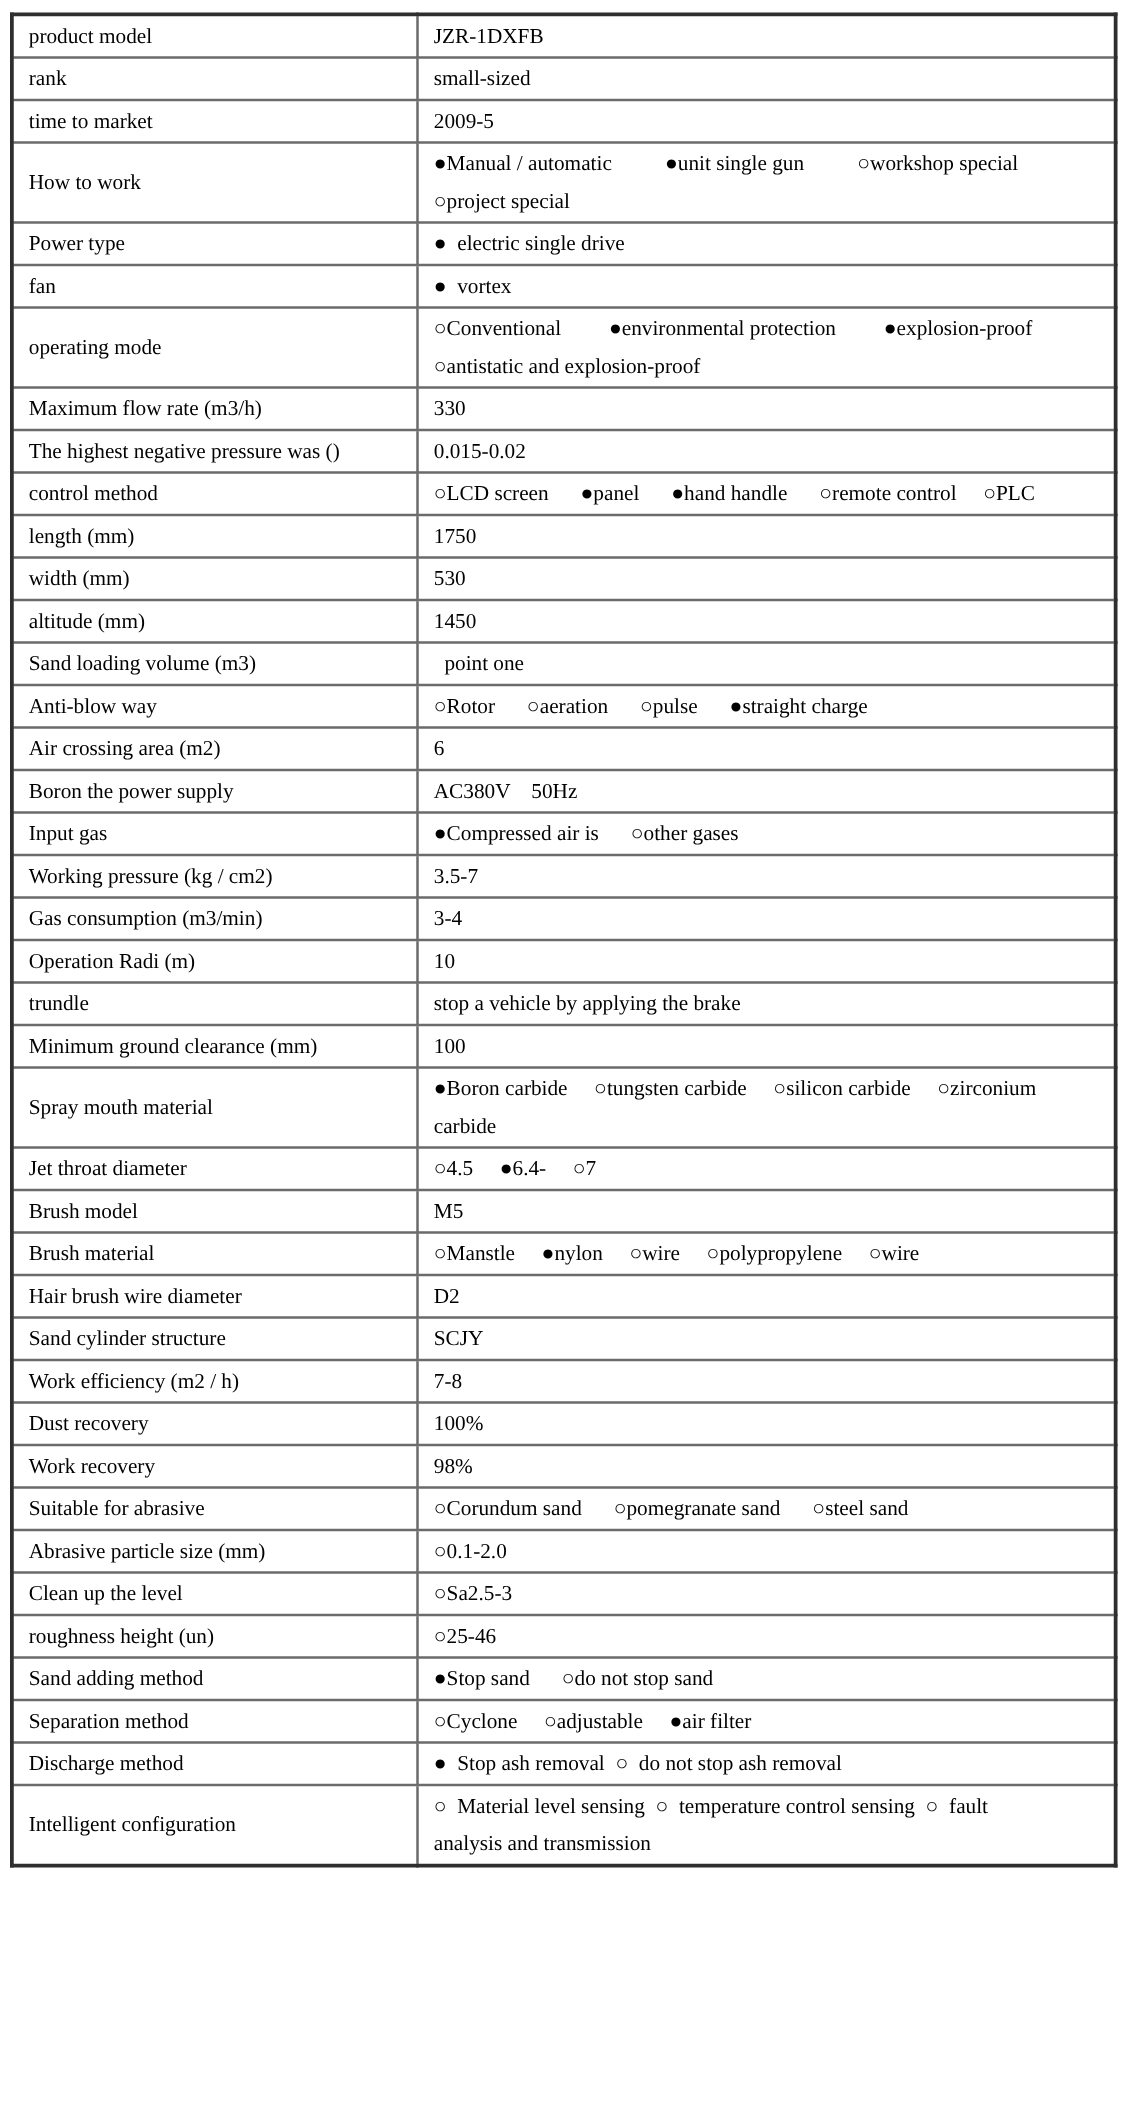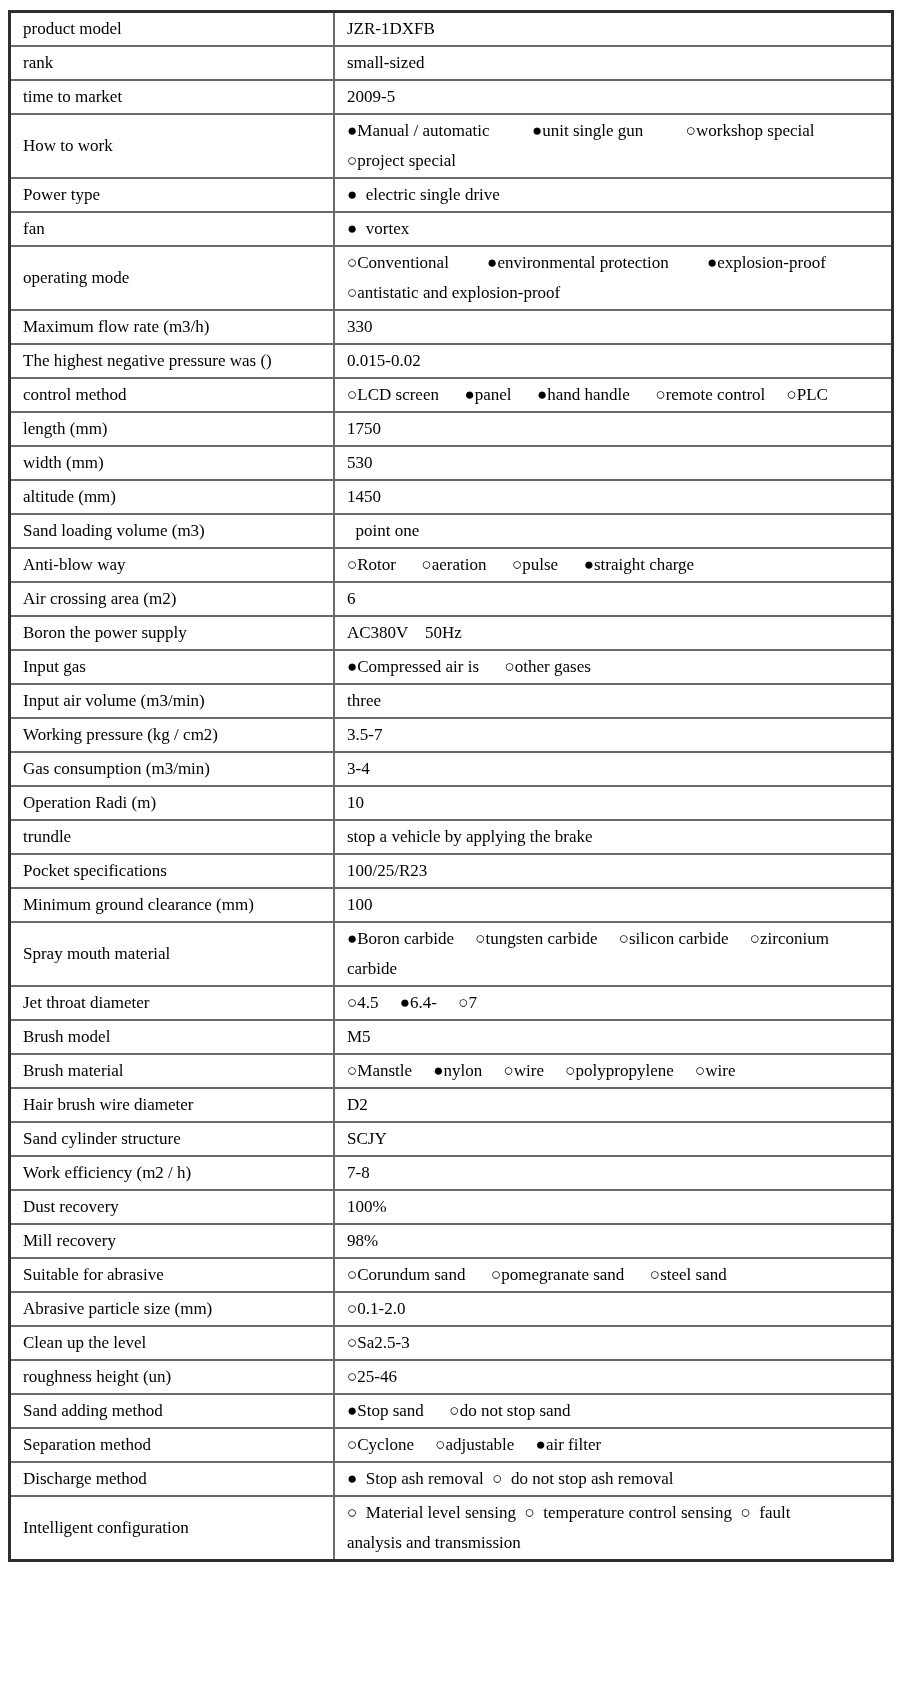--- a/index.html
+++ b/index.html
@@ -132,24 +132,20 @@
   <tr>
     <td class="label-cell">Boron the power supply</td>
     <td class="value-cell">AC380V    50Hz</td>
   </tr>
 
   <tr>
     <td class="label-cell">Input gas</td>
     <td class="value-cell">●Compressed air is      ○other gases</td>
   </tr>
 
-  <tr>
-    <td class="label-cell">Input air volume (m3/min)</td>
-    <td class="value-cell">three</td>
-  </tr>
 
   <tr>
     <td class="label-cell">Working pressure (kg / cm2)</td>
     <td class="value-cell">3.5-7</td>
   </tr>
 
   <tr>
     <td class="label-cell">Gas consumption (m3/min)</td>
     <td class="value-cell">3-4</td>
   </tr>
@@ -157,24 +153,20 @@
   <tr>
     <td class="label-cell">Operation Radi (m)</td>
     <td class="value-cell">10</td>
   </tr>
 
   <tr>
     <td class="label-cell">trundle</td>
     <td class="value-cell">stop a vehicle by applying the brake</td>
   </tr>
 
-  <tr>
-    <td class="label-cell">Pocket specifications</td>
-    <td class="value-cell">100/25/R23</td>
-  </tr>
 
   <tr>
     <td class="label-cell">Minimum ground clearance (mm)</td>
     <td class="value-cell">100</td>
   </tr>
 
 
   <tr>
     <td class="label-cell">Spray mouth material</td>
     <td class="value-cell">●Boron carbide     ○tungsten carbide     ○silicon carbide     ○zirconium
@@ -210,21 +202,21 @@
     <td class="label-cell">Work efficiency (m2 / h)</td>
     <td class="value-cell">7-8</td>
   </tr>
 
   <tr>
     <td class="label-cell">Dust recovery</td>
     <td class="value-cell">100%</td>
   </tr>
 
   <tr>
-    <td class="label-cell">Mill recovery</td>
+    <td class="label-cell">Work recovery</td>
     <td class="value-cell">98%</td>
   </tr>
 
   <tr>
     <td class="label-cell">Suitable for abrasive</td>
     <td class="value-cell">○Corundum sand      ○pomegranate sand      ○steel sand</td>
   </tr>
 
   <tr>
     <td class="label-cell">Abrasive particle size (mm)</td>

